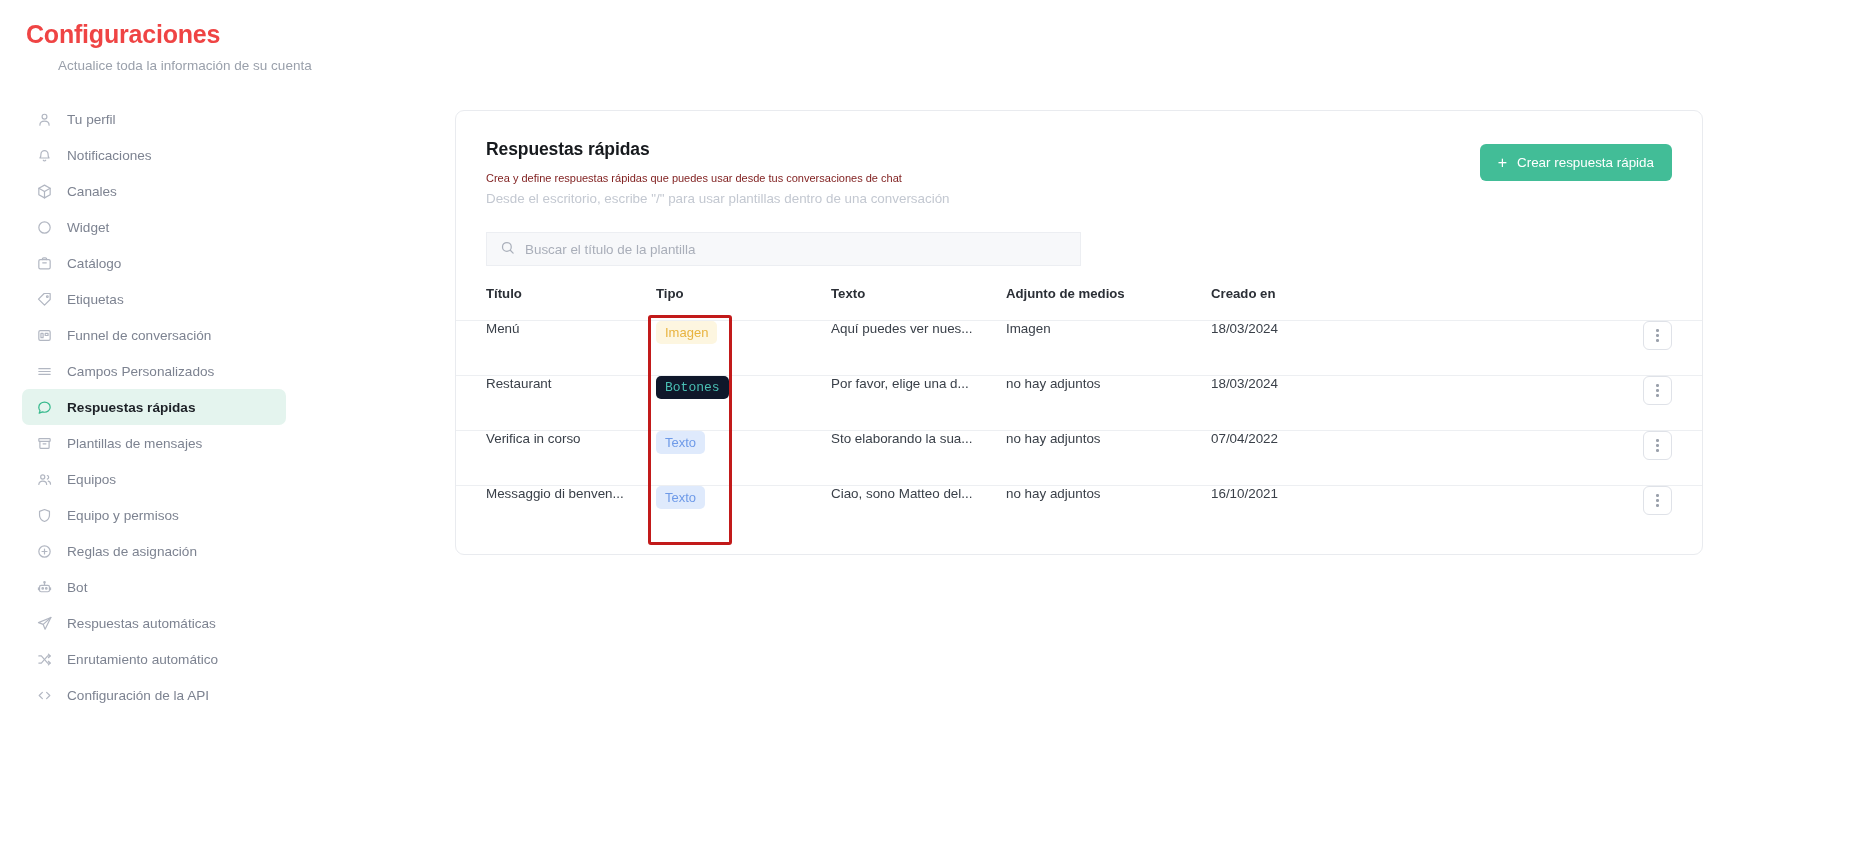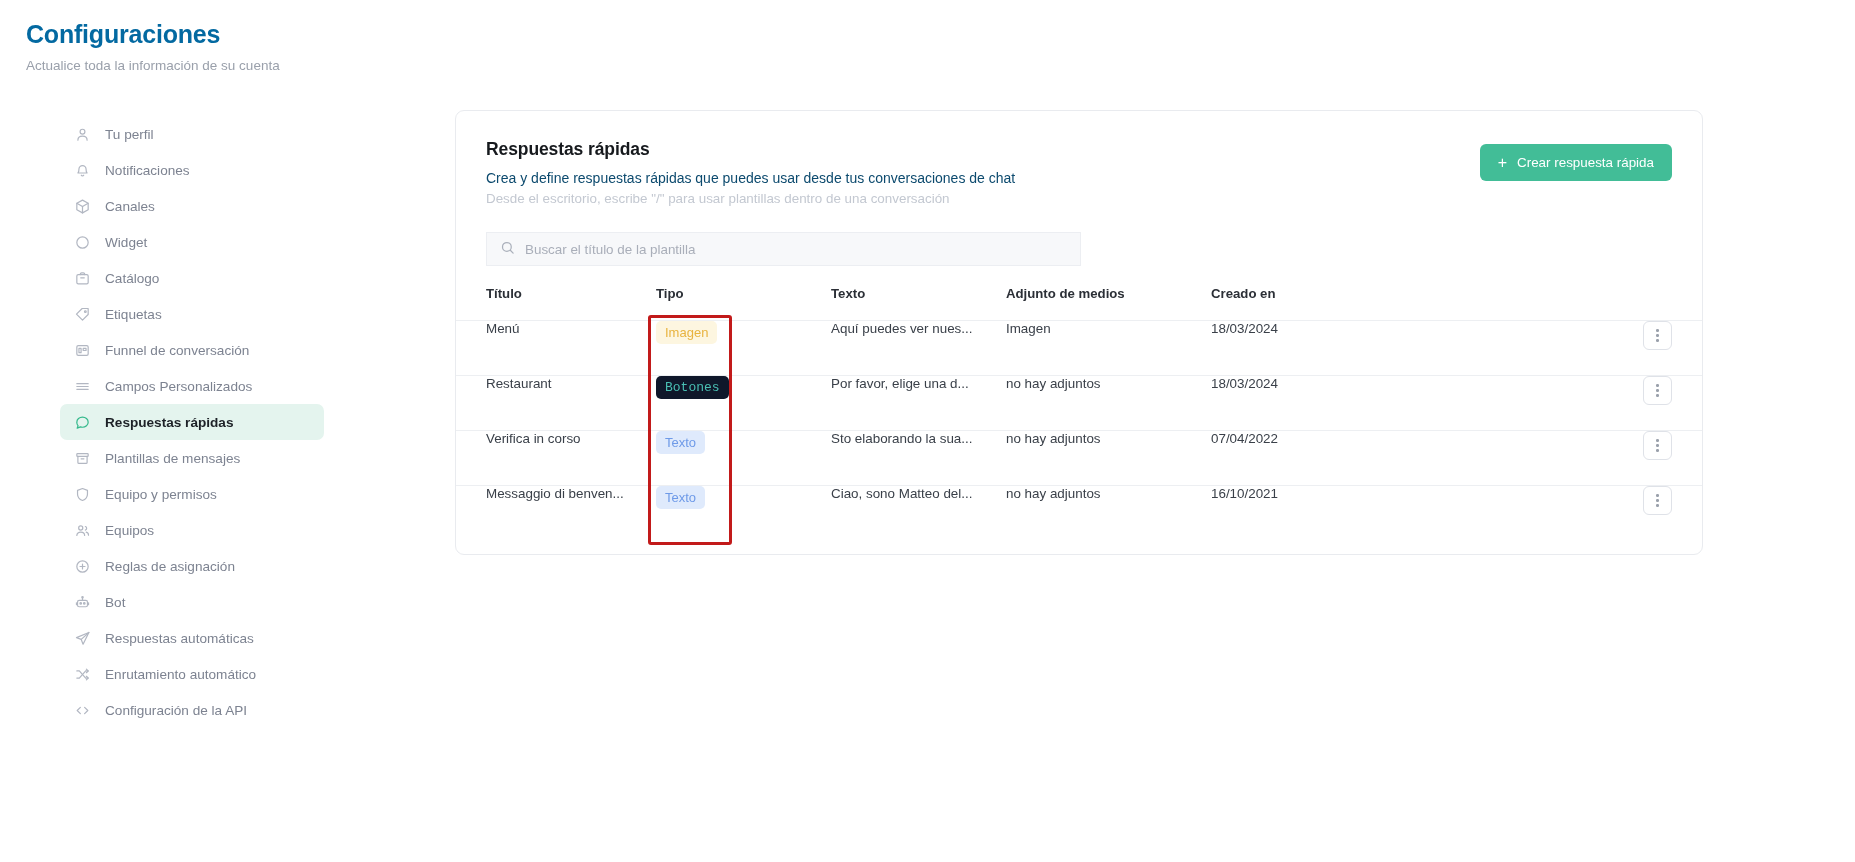--- a/index.html
+++ b/index.html
@@ -8,30 +8,30 @@
     background: #ffffff;
     font-family: "Liberation Sans", sans-serif;
     color: #2b2f36;
     overflow: hidden;
   }
   .page { position: relative; width: 1855px; height: 862px; background: #fff; }
 
   
   .page-header { position: absolute; left: 26px; top: 18px; }
   .page-title {
-    font-size: 25px; font-weight: 700; letter-spacing: -0.2px; color: #0369a1;
+    font-size: 25px; font-weight: 700; letter-spacing: -0.2px; color: #ef4444;
     line-height: 32px;
   }
   .page-subtitle {
-    font-size: 13.5px; color: #9aa0ab; margin-top: 7px; line-height: 18px;
+    font-size: 13.5px; color: #9aa0ab; margin-top: 7px; line-height: 18px; margin-left: 32px;
   }
 
   
   .sidebar {
-    position: absolute; left: 0; top: 116px; width: 300px; margin-left: 38px;
+    position: absolute; left: 0; top: 101px; width: 300px;
   }
   .nav-item {
     display: flex; align-items: center; gap: 14px;
     height: 36px; margin: 0 14px 0 22px; padding: 0 14px;
     border-radius: 7px; cursor: pointer;
   }
   .nav-item .nav-ico {
     width: 17px; height: 17px; flex: 0 0 17px;
     display: flex; align-items: center; justify-content: center;
     color: #b2b7c2;
@@ -42,21 +42,21 @@
   .nav-item.active .nav-ico { color: #35b98c; }
   .nav-item.active .nav-label { color: #1d2127; font-weight: 600; }
 
   
   .card {
     position: absolute; left: 455px; top: 110px; width: 1248px;
     background: #ffffff; border: 1px solid #e9ebef; border-radius: 9px;
   }
   .card-head { position: relative; padding: 28px 30px 0 30px; }
   .card-title { font-size: 17.5px; font-weight: 700; color: #16191d; letter-spacing: -0.1px; }
-  .card-desc  { font-size: 14px; color: #0c4a6e; margin-top: 9px; line-height: 19px; }
+  .card-desc  { font-size: 11px; color: #7f1d1d; margin-top: 9px; line-height: 19px; }
   .card-desc2 { font-size: 13.4px; color: #c3c8d1; margin-top: 1px; line-height: 19px; }
 
   .create-btn {
     position: absolute; right: 30px; top: 33px;
     display: flex; align-items: center; gap: 10px;
     height: 37px; padding: 0 18px;
     background: #42bd97; border: none; border-radius: 6px;
     color: #ffffff; font-size: 13.4px; font-family: inherit; cursor: pointer;
     white-space: nowrap;
   }
@@ -217,35 +217,35 @@
             <rect x="4" y="5" width="16" height="4" rx="1"></rect>
             <path d="M5.5 9v8.5A1.5 1.5 0 0 0 7 19h10a1.5 1.5 0 0 0 1.5-1.5V9"></path>
             <line x1="10" y1="12.5" x2="14" y2="12.5"></line>
           </svg>
         </span>
         <span class="nav-label">Plantillas de mensajes</span>
       </div>
       <div class="nav-item">
         <span class="nav-ico">
           <svg viewBox="0 0 24 24" fill="none" stroke="currentColor" stroke-width="1.7" stroke-linecap="round" stroke-linejoin="round">
-            <path d="M12 3.5l7 2.6v5.6c0 4.2-2.9 7.3-7 8.8-4.1-1.5-7-4.6-7-8.8V6.1z"></path>
-          </svg>
-        </span>
-        <span class="nav-label">Equipo y permisos</span>
-      </div>
-      <div class="nav-item">
-        <span class="nav-ico">
-          <svg viewBox="0 0 24 24" fill="none" stroke="currentColor" stroke-width="1.7" stroke-linecap="round" stroke-linejoin="round">
             <circle cx="9.5" cy="8.5" r="2.9"></circle>
             <path d="M4 19c0-3.1 2.5-4.8 5.5-4.8s5.5 1.7 5.5 4.8"></path>
             <path d="M16 6.4a2.6 2.6 0 0 1 0 5"></path>
             <path d="M17.2 14.4c1.9.5 3.3 1.9 3.3 4.2"></path>
           </svg>
         </span>
         <span class="nav-label">Equipos</span>
+      </div>
+      <div class="nav-item">
+        <span class="nav-ico">
+          <svg viewBox="0 0 24 24" fill="none" stroke="currentColor" stroke-width="1.7" stroke-linecap="round" stroke-linejoin="round">
+            <path d="M12 3.5l7 2.6v5.6c0 4.2-2.9 7.3-7 8.8-4.1-1.5-7-4.6-7-8.8V6.1z"></path>
+          </svg>
+        </span>
+        <span class="nav-label">Equipo y permisos</span>
       </div>
       <div class="nav-item">
         <span class="nav-ico">
           <svg viewBox="0 0 24 24" fill="none" stroke="currentColor" stroke-width="1.7" stroke-linecap="round" stroke-linejoin="round">
             <circle cx="12" cy="12" r="8"></circle>
             <line x1="12" y1="8.5" x2="12" y2="15.5"></line>
             <line x1="8.5" y1="12" x2="15.5" y2="12"></line>
           </svg>
         </span>
         <span class="nav-label">Reglas de asignación</span>

